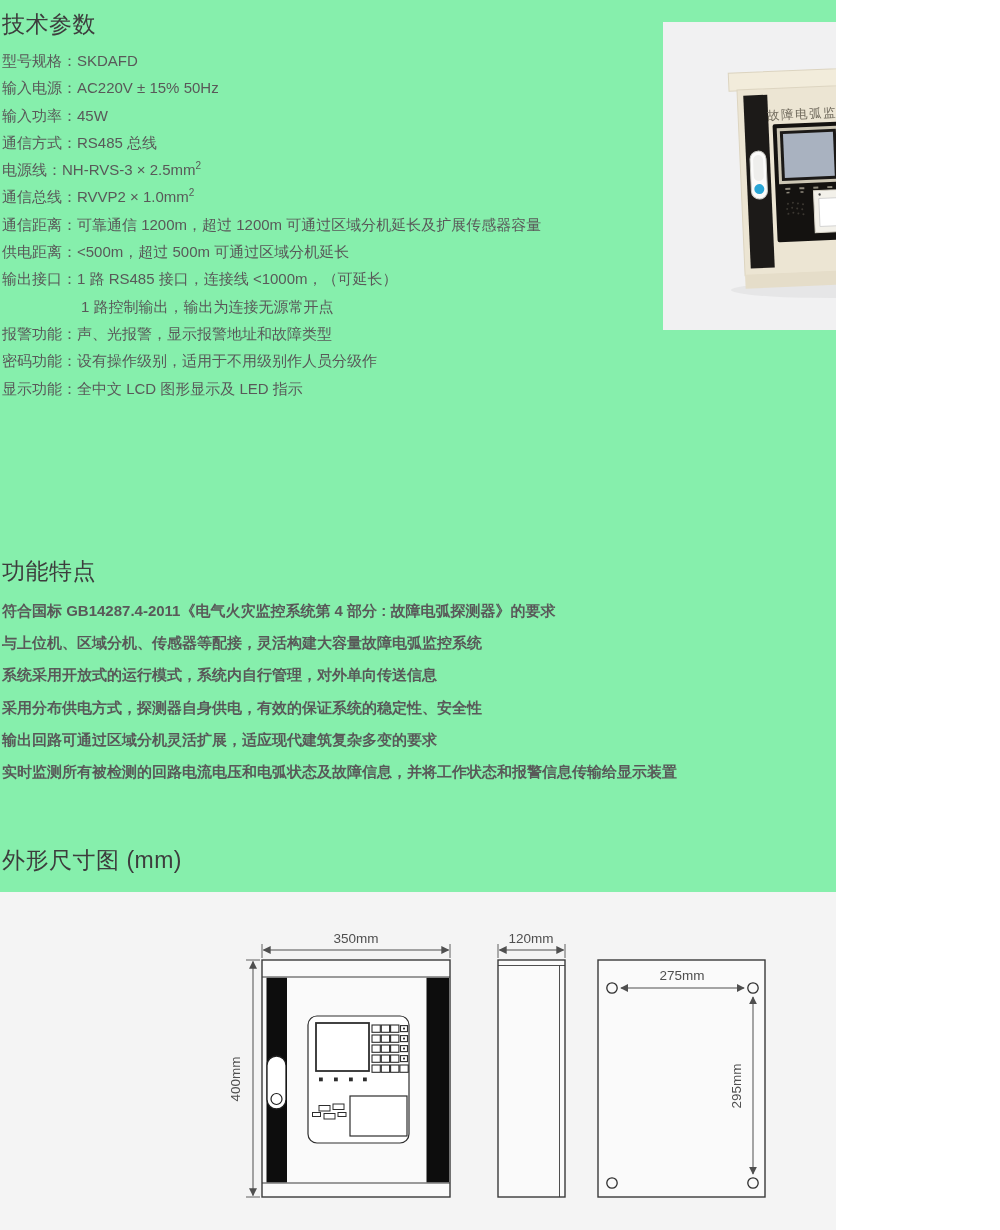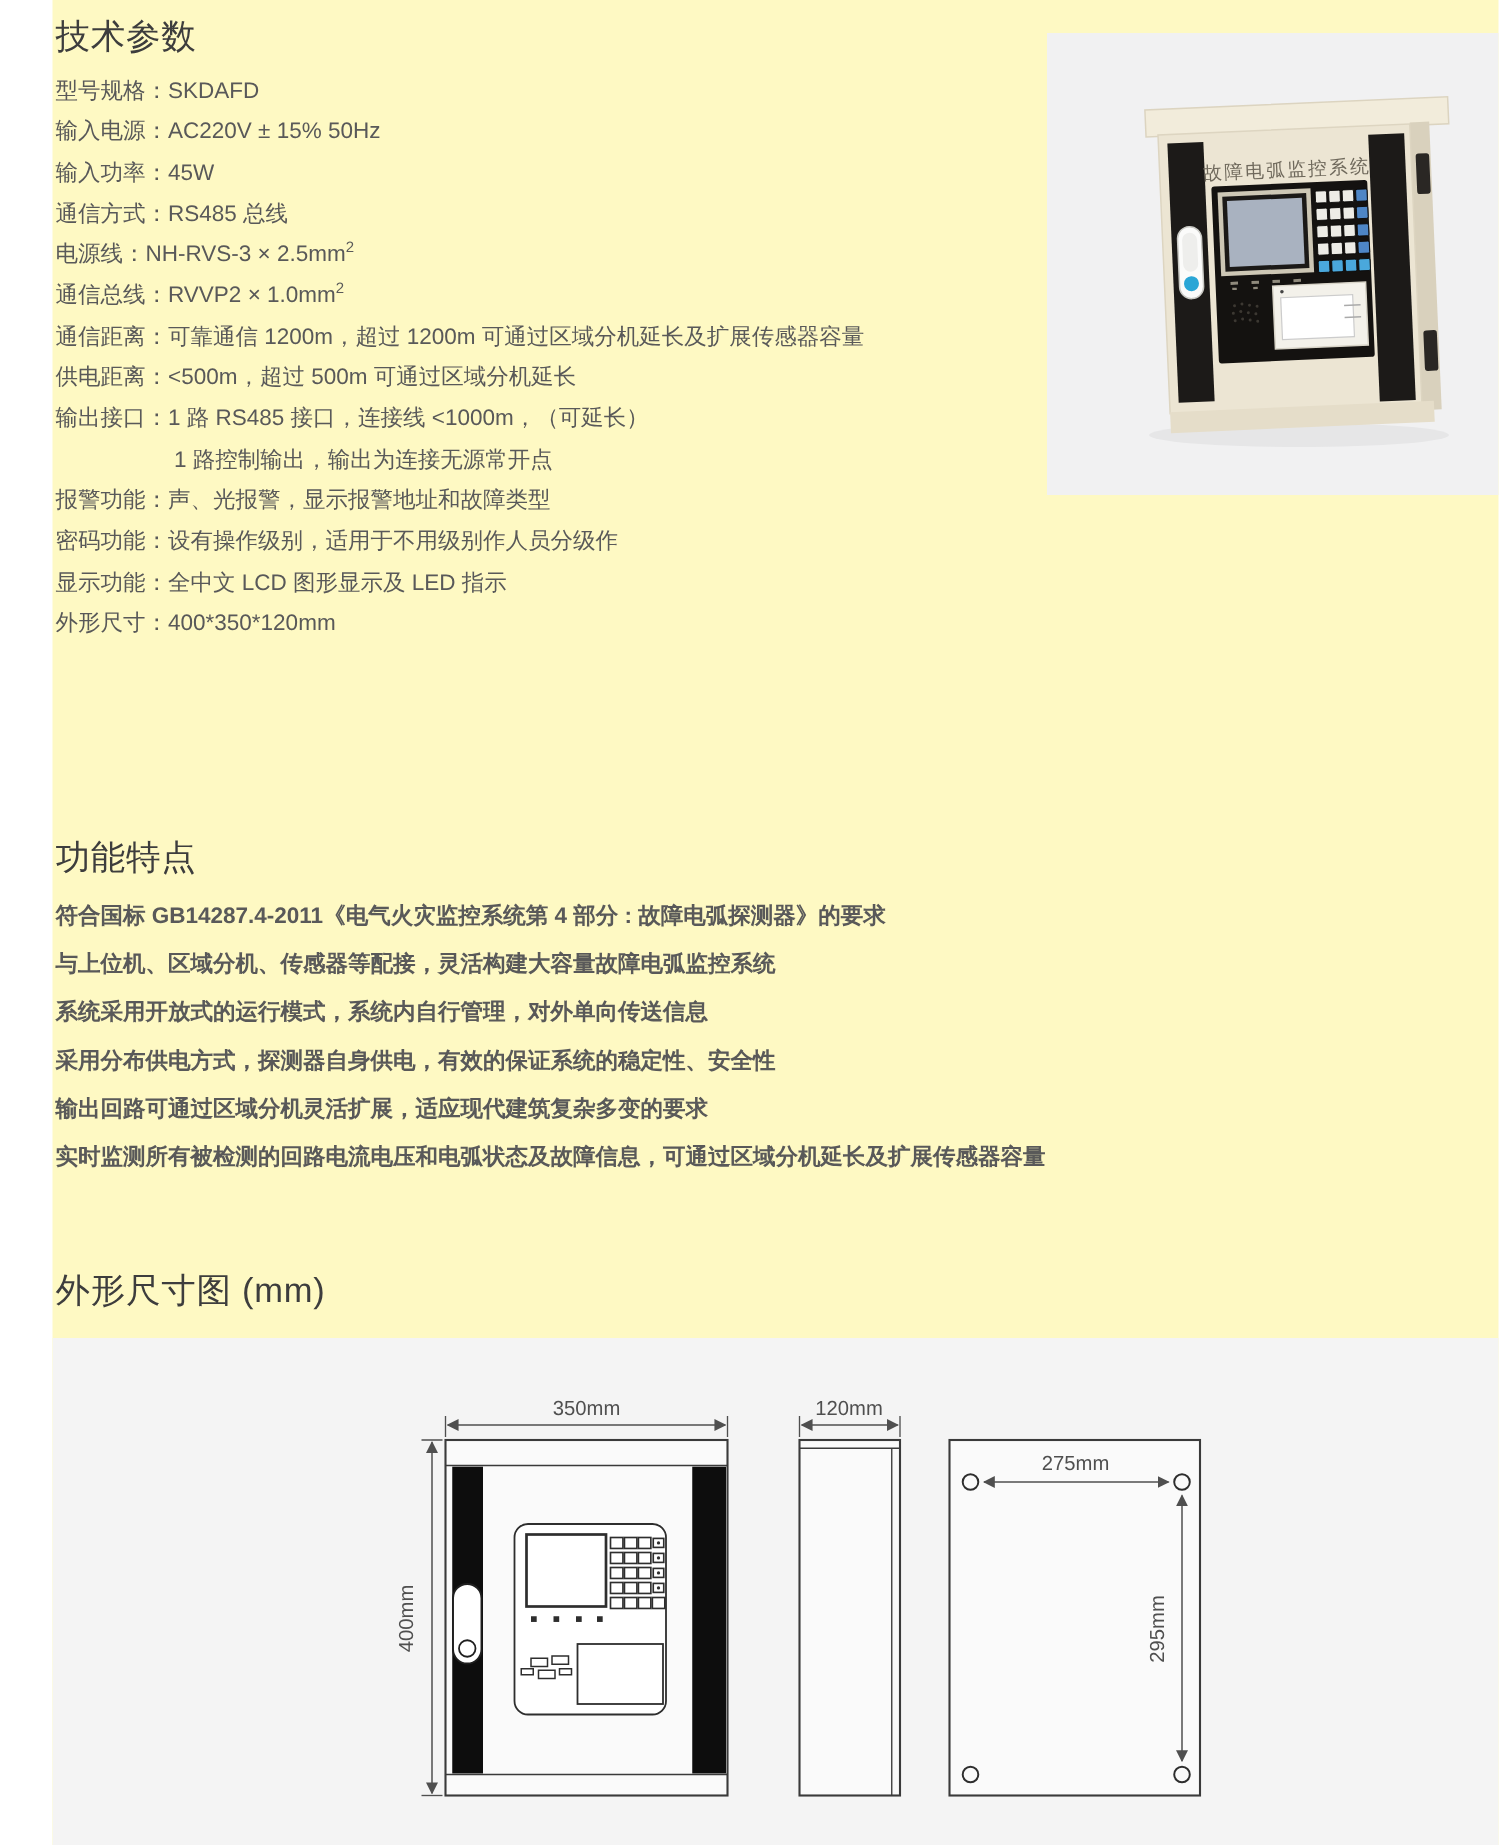--- a/index.html
+++ b/index.html
@@ -1,17 +1,17 @@
 <!DOCTYPE html>
 <html><head>
 <meta charset="utf-8">
 <style>
   html,body{margin:0;padding:0;background:#ffffff;}
-  #page{position:relative;width:964px;height:1230px;background:#fef9c3;overflow:hidden;
-        font-family:"Liberation Sans","DejaVu Sans",sans-serif;margin-left:35px;}
+  #page{position:relative;width:836px;height:1230px;background:#86efac;overflow:hidden;
+        font-family:"Liberation Sans","DejaVu Sans",sans-serif;}
   .sec-heading{position:absolute;margin:0;font-size:23px;font-weight:400;color:#3d3d3d;
         letter-spacing:.5px;white-space:nowrap;}
   #tech-heading{left:2px;top:9px;}
   #features-heading{left:2px;top:556px;text-align:center;}
   #dims-heading{left:2px;top:845px;}
   #tech-list{position:absolute;left:2px;top:47px;width:680px;}
   .p-line{font-size:15px;color:#595959;line-height:27.3px;white-space:nowrap;}
   .p-cont{padding-left:79px;}
   .p-line sup{font-size:10px;line-height:0;}
   #features-list{position:absolute;left:2px;top:595px;width:780px;}
@@ -34,21 +34,20 @@
       <div class="p-line"><span>通信方式：</span><span>RS485 总线</span></div>
       <div class="p-line"><span>电源线：</span><span>NH-RVS-3 × 2.5mm</span><sup>2</sup></div>
       <div class="p-line"><span>通信总线：</span><span>RVVP2 × 1.0mm</span><sup>2</sup></div>
       <div class="p-line"><span>通信距离：</span><span>可靠通信 1200m，超过 1200m 可通过区域分机延长及扩展传感器容量</span></div>
       <div class="p-line"><span>供电距离：</span><span>&lt;500m，超过 500m 可通过区域分机延长</span></div>
       <div class="p-line"><span>输出接口：</span><span>1 路 RS485 接口，连接线 &lt;1000m，（可延长）</span></div>
       <div class="p-line p-cont">1 路控制输出，输出为连接无源常开点</div>
       <div class="p-line"><span>报警功能：</span><span>声、光报警，显示报警地址和故障类型</span></div>
       <div class="p-line"><span>密码功能：</span><span>设有操作级别，适用于不用级别作人员分级作</span></div>
       <div class="p-line"><span>显示功能：</span><span>全中文 LCD 图形显示及 LED 指示</span></div>
-      <div class="p-line"><span>外形尺寸：</span><span>400*350*120mm</span></div>
     </div>
 
   <div id="photo-wrap">
     <svg width="337" height="308" viewBox="0 0 337 308">
       <rect x="0" y="0" width="337" height="308" fill="#f1f1f2"></rect>
       <ellipse cx="168" cy="268" rx="100" ry="8" fill="#e6e6e7"></ellipse>
       <g transform="rotate(-2.5 167 158)">
 
         <rect x="70" y="47" width="202" height="18" fill="#f2ecdb" stroke="#dcd4c0" stroke-width="1"></rect>
 
@@ -134,21 +133,21 @@
     </svg>
   </div>
 
   <h2 class="sec-heading" id="features-heading">功能特点</h2>
   <div id="features-list">
       <div class="f-line">符合国标 GB14287.4-2011《电气火灾监控系统第 4 部分 : 故障电弧探测器》的要求</div>
       <div class="f-line">与上位机、区域分机、传感器等配接，灵活构建大容量故障电弧监控系统</div>
       <div class="f-line">系统采用开放式的运行模式，系统内自行管理，对外单向传送信息</div>
       <div class="f-line">采用分布供电方式，探测器自身供电，有效的保证系统的稳定性、安全性</div>
       <div class="f-line">输出回路可通过区域分机灵活扩展，适应现代建筑复杂多变的要求</div>
-      <div class="f-line">实时监测所有被检测的回路电流电压和电弧状态及故障信息，可通过区域分机延长及扩展传感器容量</div>
+      <div class="f-line">实时监测所有被检测的回路电流电压和电弧状态及故障信息，并将工作状态和报警信息传输给显示装置</div>
     </div>
 
   <h2 class="sec-heading" id="dims-heading">外形尺寸图 (mm)</h2>
 
   <div id="drawing-wrap">
     <svg width="1000" height="338" viewBox="0 0 1000 338">
       <defs>
         <marker id="arr" viewBox="0 0 10 10" refX="9" refY="5" markerWidth="8" markerHeight="8" orient="auto-start-reverse">
           <path d="M0,0 L10,5 L0,10 z" fill="#4f4f4f"></path>
         </marker>

